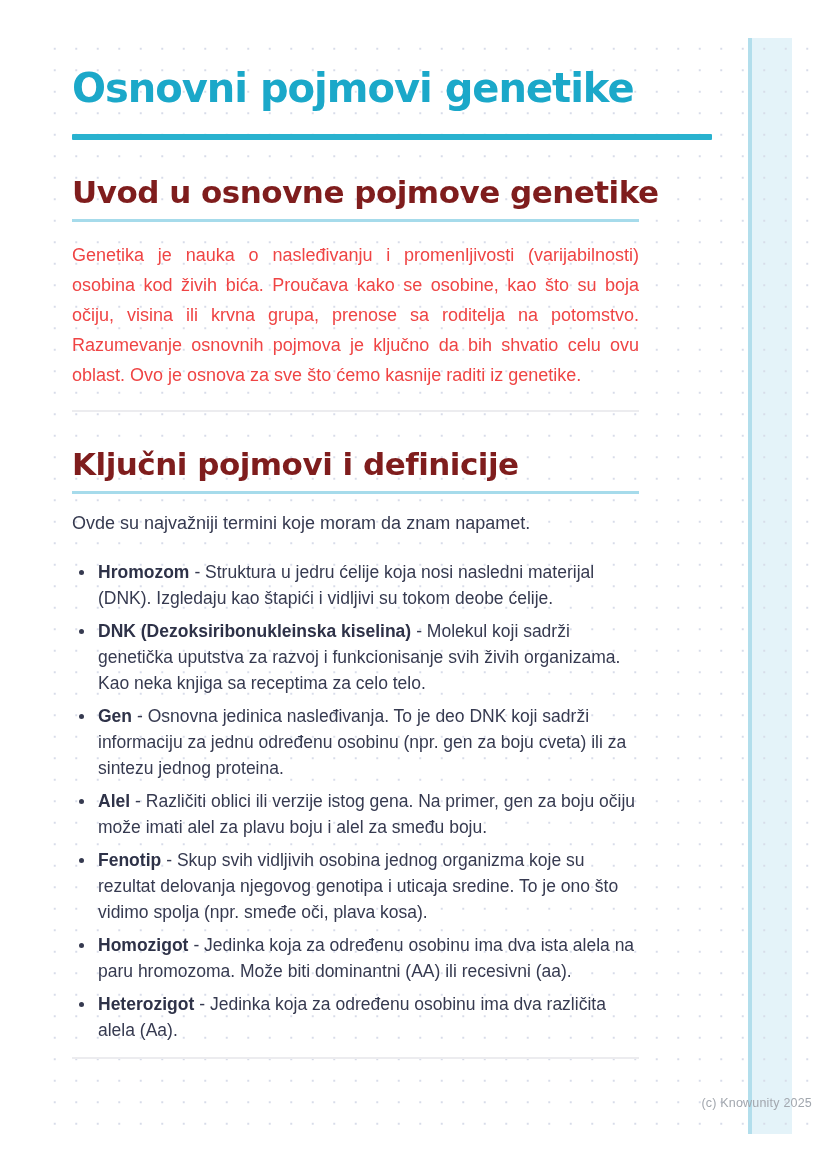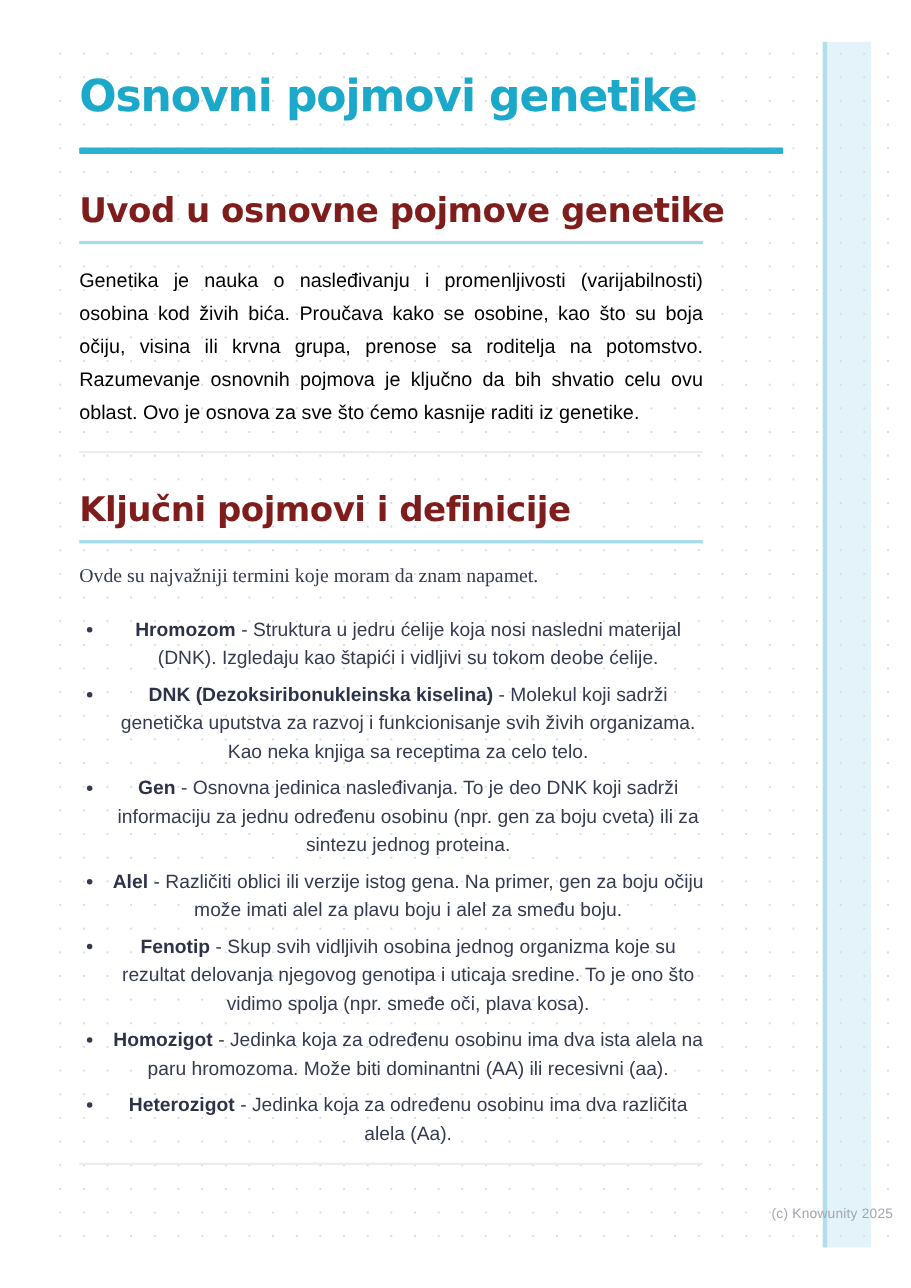--- a/index.html
+++ b/index.html
@@ -72,43 +72,41 @@
     width: 567px;
     height: 3px;
     background: #a6dbeb;
     margin-top: 9px;
   }
   p.body-paragraph {
     width: 567px;
     margin: 18px 0 0 0;
     font-size: 18px;
     line-height: 30px;
-    color: #000000;
+    color: #ef4444;
     text-align: justify;
   }
   hr.divider {
     border: none;
     border-top: 2px solid #ececef;
     width: 567px;
     margin: 20px 0 0 0;
   }
   p.terms-intro {
     width: 567px;
     margin: 16px 0 0 0;
     font-size: 18px;
     line-height: 27px;
     color: #363a50;
-    font-family: Liberation Serif, serif;
   }
   ul.terms-list {
     list-style: none;
     margin: 22px 0 0 0;
     padding: 0;
     width: 572px;
-    text-align: center;
   }
   ul.terms-list li {
     position: relative;
     padding-left: 26px;
     margin-bottom: 7px;
     font-size: 17.5px;
     line-height: 26px;
     color: #363a50;
   }
   ul.terms-list li::before {

